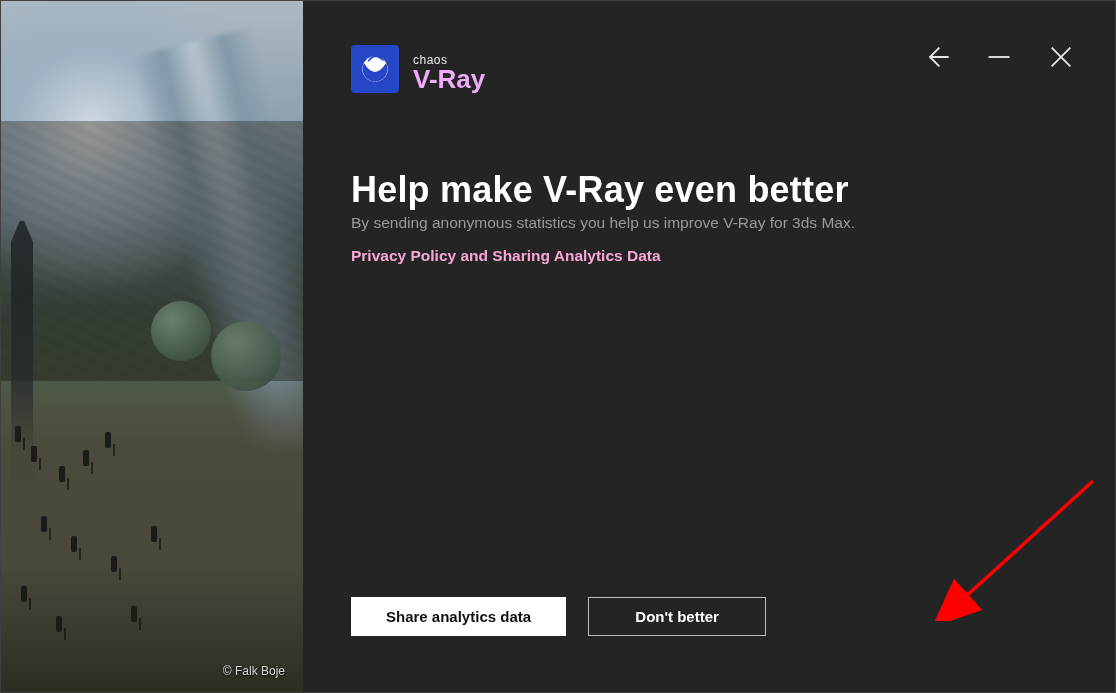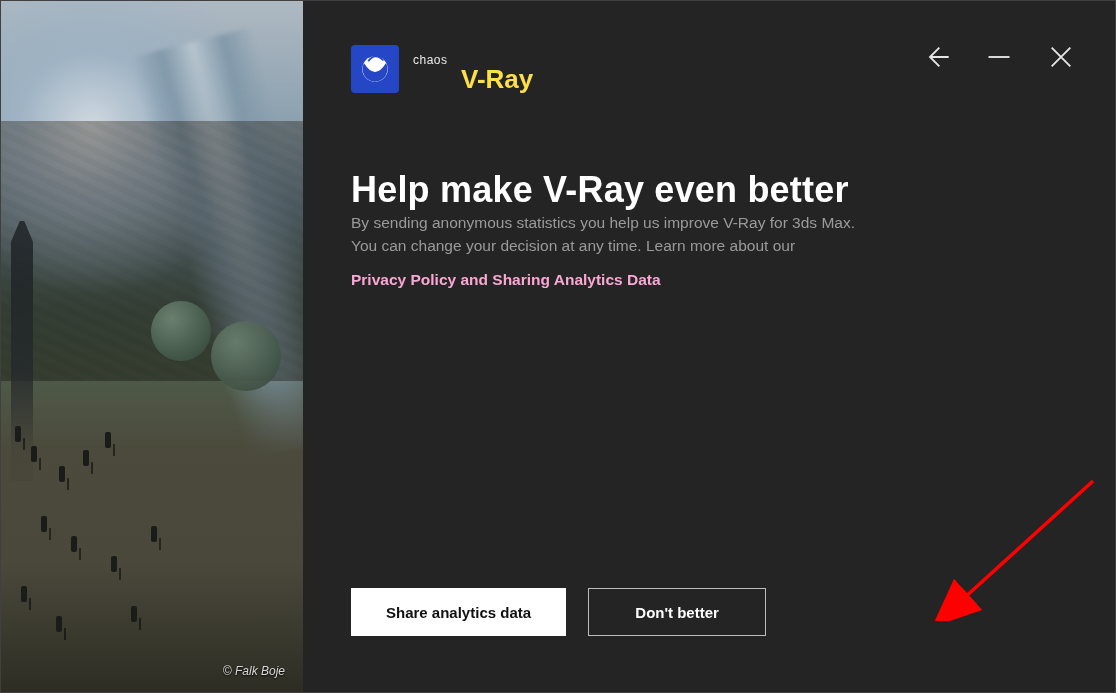--- a/index.html
+++ b/index.html
@@ -13,21 +13,20 @@
   }
   
   .art {
     width: 302px; height: 100%;
     position: relative;
     flex: 0 0 302px;
     background:
       radial-gradient(circle at 30% 18%, #cfd8e0 0%, #9fb3c4 12%, rgba(159,179,196,0) 28%),
       linear-gradient(180deg, #aeb9c2 0%, #8ba0af 18%, #6a8392 30%, #4a5c50 45%, #4f5b47 60%, #5c5d4c 75%, #3e4238 100%);
     overflow: hidden;
-    font-style: italic;
   }
   .river {
     position: absolute; left: 55%; top: 5%; width: 150px; height: 420px;
     background: radial-gradient(ellipse 60% 200% at 50% 0%, #b9c6d0 0%, #7f97a8 35%, rgba(127,151,168,0) 70%);
     transform: rotate(-14deg);
     filter: blur(2px);
     opacity: .9;
   }
   .obelisk {
     position: absolute; left: 10px; top: 220px; width: 22px; height: 260px;
@@ -72,35 +71,35 @@
   }
   .tb-btn{ width:28px;height:28px; display:flex;align-items:center;justify-content:center; color:#e6e6e6; cursor:pointer;}
   .tb-btn svg{stroke:#e6e6e6;stroke-width:1.6;fill:none;}
   .brand{display:flex;align-items:flex-end;gap:14px;margin-top:6px;}
   .logo{
     width:48px;height:48px;background:#2647c5;border-radius:4px;
     display:flex;align-items:center;justify-content:center;
   }
   .logo svg{width:34px;height:34px;}
   .brand-text .sup{font-size:12px;letter-spacing:.5px;color:#eaeaea;line-height:1;}
-  .brand-text .name{font-size:26px;font-weight:700;line-height:1.05;color:#fde047;margin-left:48px;}
+  .brand-text .name{font-size:26px;font-weight:700;line-height:1.05;color:#f0abfc;}
   h1{
     margin-top:76px;font-size:36px;font-weight:700;color:#fff;letter-spacing:.2px;
   }
   .desc{
     color:#9a9a9a;font-size:15.5px;line-height:1.5;max-width:620px;
   }
   .link{
     display:block;margin-top:10px;color:#f9a8d4;font-weight:700;font-size:15.5px;cursor:pointer;
   }
   .actions{
     position:absolute;left:48px;bottom:56px;display:flex;gap:22px;
   }
   .btn{
-    height:48px;min-width:178px;padding:0 34px;border:1px solid transparent;
+    height:39px;min-width:178px;padding:0 34px;border:1px solid transparent;
     font-size:15px;font-weight:700;display:flex;align-items:center;justify-content:center;
     cursor:pointer;user-select:none;
   }
   .btn-primary{background:#ffffff;color:#111;}
   .btn-secondary{background:transparent;color:#fff;border-color:#bdbdbd;}
   
   .annot{
     position:absolute;pointer-events:none;
   }
 </style>
@@ -164,21 +163,20 @@
       <div class="brand-text">
         <div class="sup">chaos</div>
         <div class="name">V-Ray</div>
       </div>
     </div>
 
     <h1>Help make V-Ray even better</h1>
 
     <div class="desc">
       <span>By sending anonymous statistics you help us improve V-Ray for 3ds Max.</span><br>
-      <span>You can change your decision at any time. Learn more about our</span>
       <span class="link">Privacy Policy and Sharing Analytics Data</span>
     </div>
 
     <div class="actions">
       <div class="btn btn-primary">Share analytics data</div>
       <div class="btn btn-secondary">Don't better</div>
     </div>
 
     <svg class="annot" style="left:630px;top:470px;width:180px;height:150px" viewBox="0 0 180 150">
       <defs>

